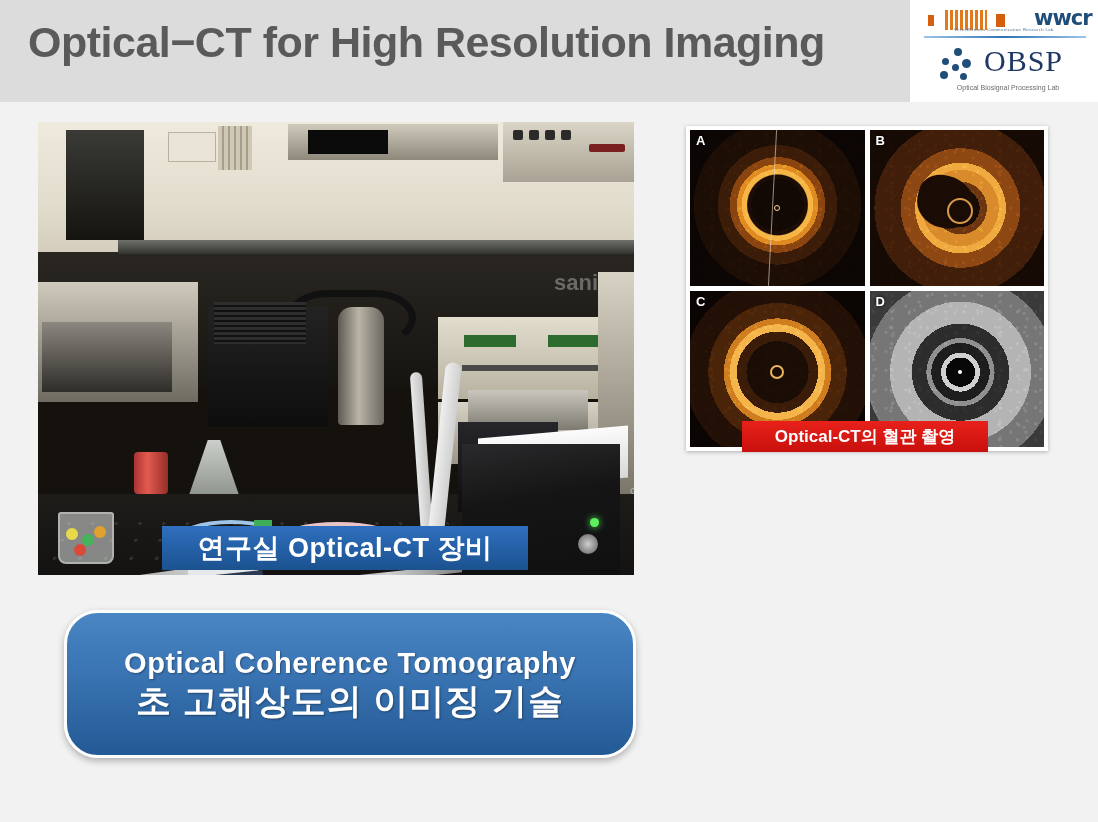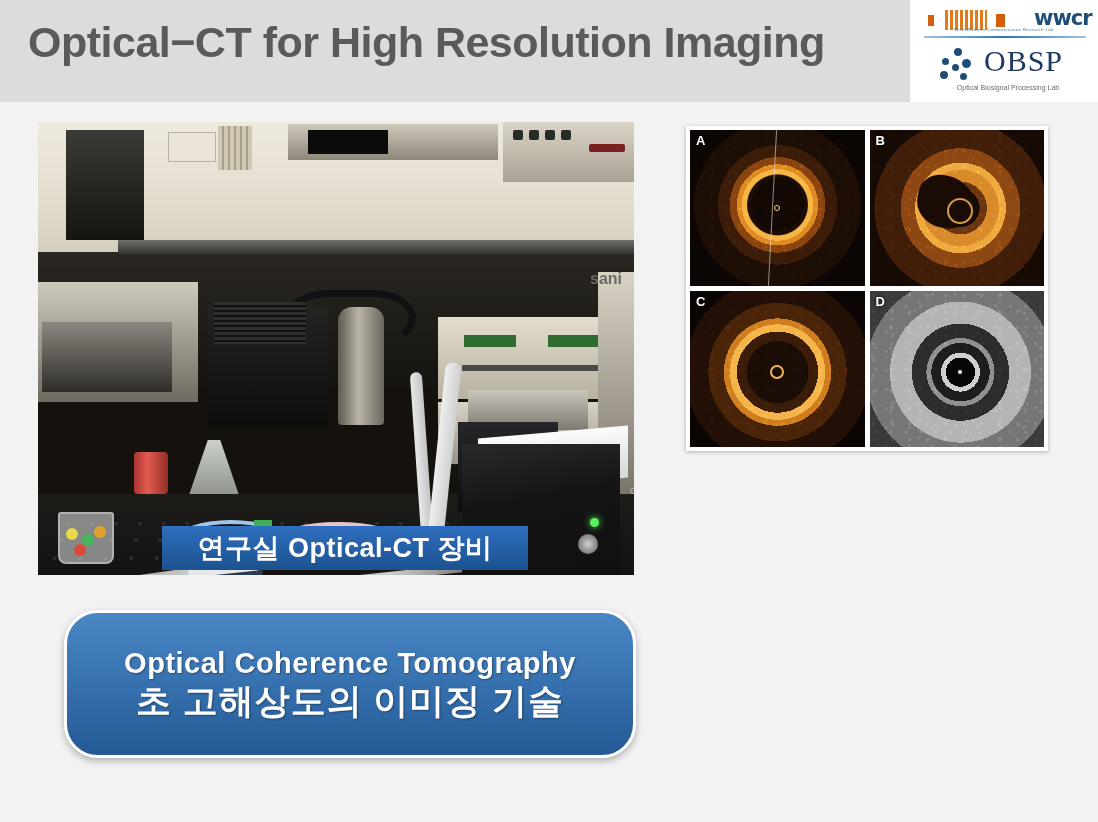--- a/index.html
+++ b/index.html
@@ -143,21 +143,21 @@
           background: linear-gradient(170deg,#2a2a2c 0%,#151516 30%,#0c0c0d 100%); }
   .bb-white { left: 440px; top: 310px; width: 150px; height: 52px;
           background: linear-gradient(180deg,#fcfcfc,#d7d7d7); transform: skewY(-5deg); }
   .bb-led { left: 552px; top: 396px; width: 9px; height: 9px; background: #5cf05c;
           border-radius: 50%; box-shadow: 0 0 7px #5cf05c; }
   .bb-ce { left: 556px; top: 364px; font-size: 9px; color: #b9b9b9; letter-spacing: 1px; margin-left: 36px; }
   .bb-conn { left: 540px; top: 412px; width: 20px; height: 20px;
           background: radial-gradient(circle,#cfcfcf,#5a5a5a); border-radius: 50%; }
   .right-clutter { left: 560px; top: 150px; width: 36px; height: 250px;
           background: linear-gradient(180deg,#d8d3c4,#6f6a5e); }
-  .sani { left: 552px; top: 148px; font-size: 16px; color: #6a6a66; font-weight: bold; }
+  .sani { left: 516px; top: 148px; font-size: 22px; color: #6a6a66; font-weight: bold; }
 
   .photo-caption {
     position: absolute; left: 162px; top: 526px; width: 366px; height: 44px;
     background: linear-gradient(180deg,#2f6fbf,#1b528f);
     display: flex; align-items: center; justify-content: center;
   }
   .photo-caption span {
     font-size: 27px; font-weight: bold; color: #ffffff; letter-spacing: 0.5px;
   }
 
@@ -387,20 +387,23 @@
       <span class="cath"></span>
       <span class="oct-label">C</span>
     </div>
     <div class="oct-cell octD">
       <span class="speckle"></span>
       <span class="spk"></span>
       <span class="oct-label">D</span>
     </div>
   </div>
 
+  <div class="oct-caption">
+    <span>Optical-CT의 혈관 촬영</span>
+  </div>
 
 
   <div class="blue-box">
     <div class="l1">Optical Coherence Tomography</div>
     <div class="l2">초 고해상도의 이미징 기술</div>
   </div>
 
 </div>
 
 </body></html>

